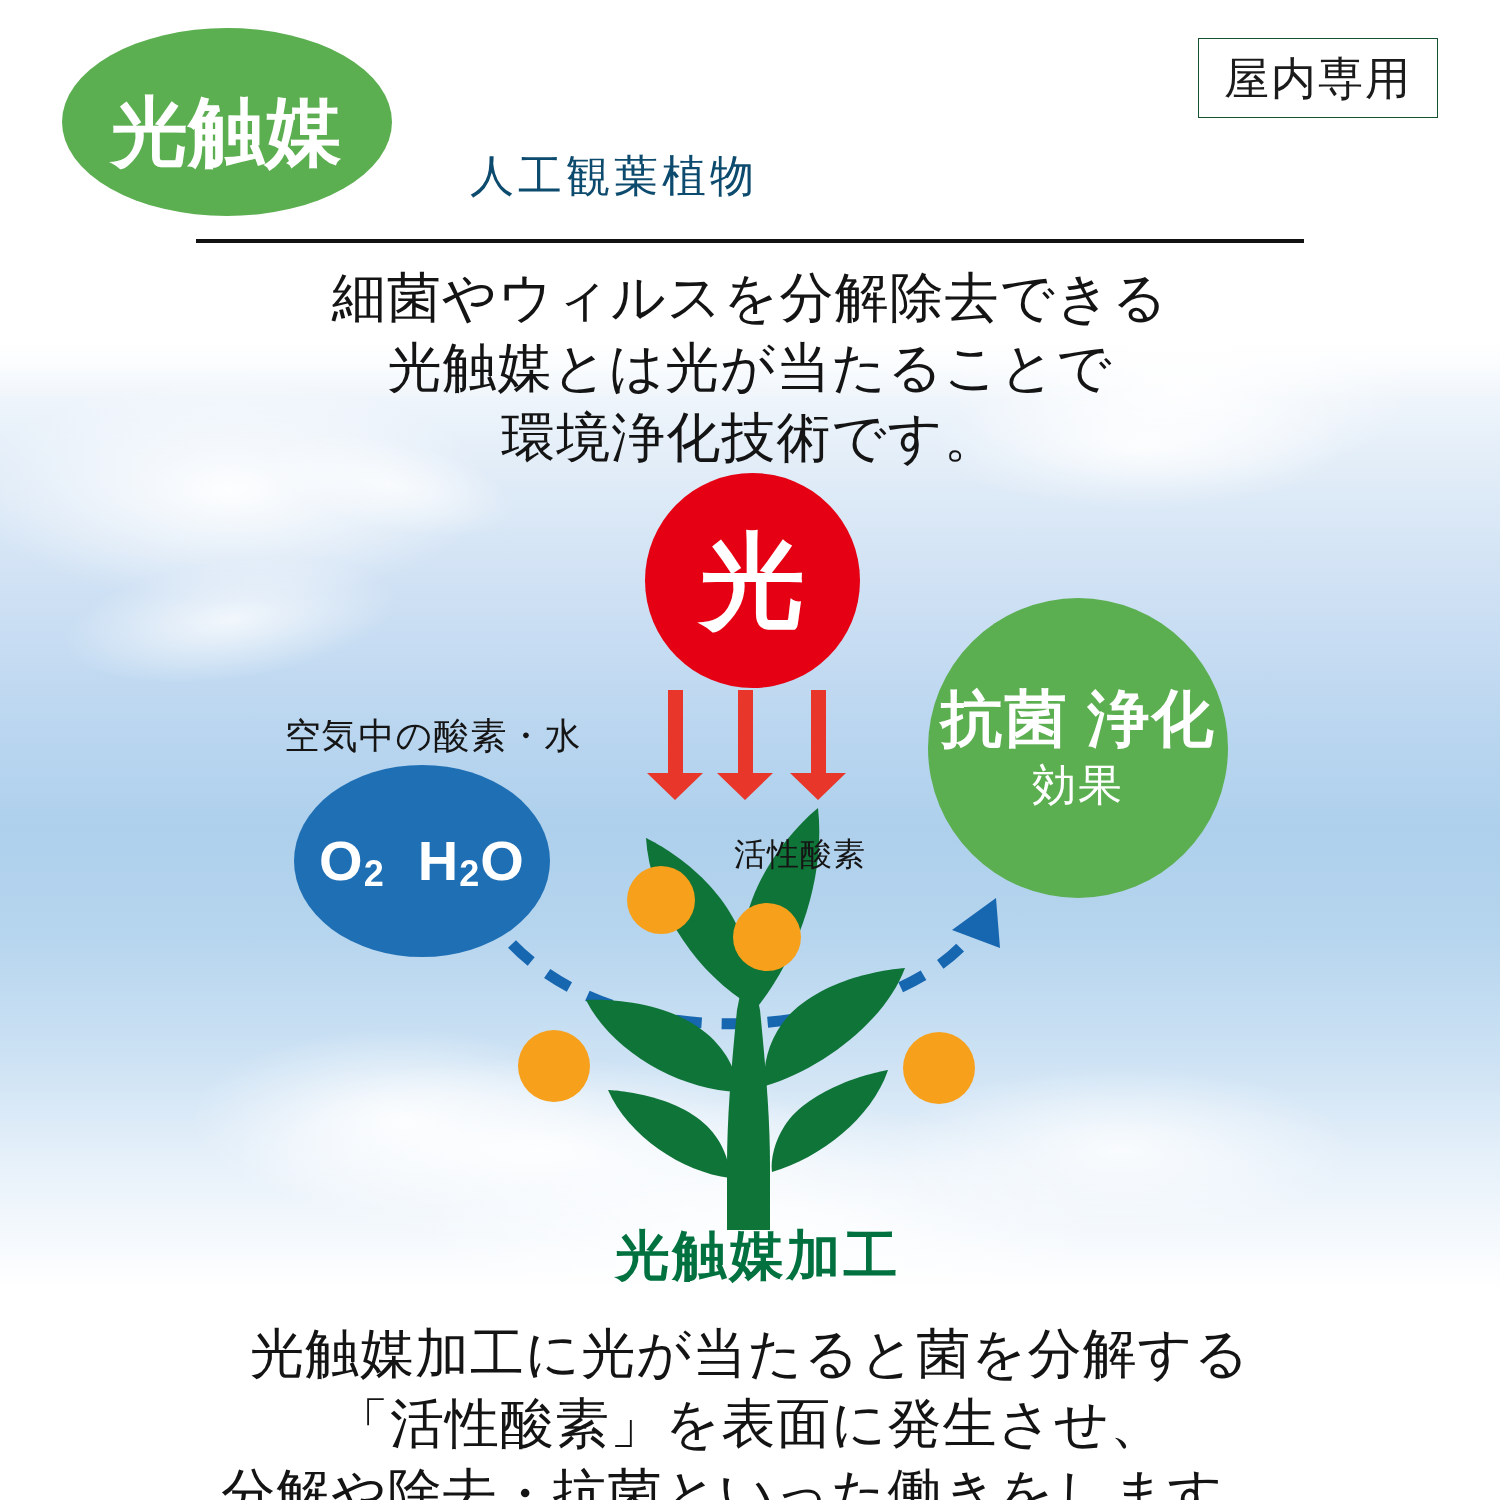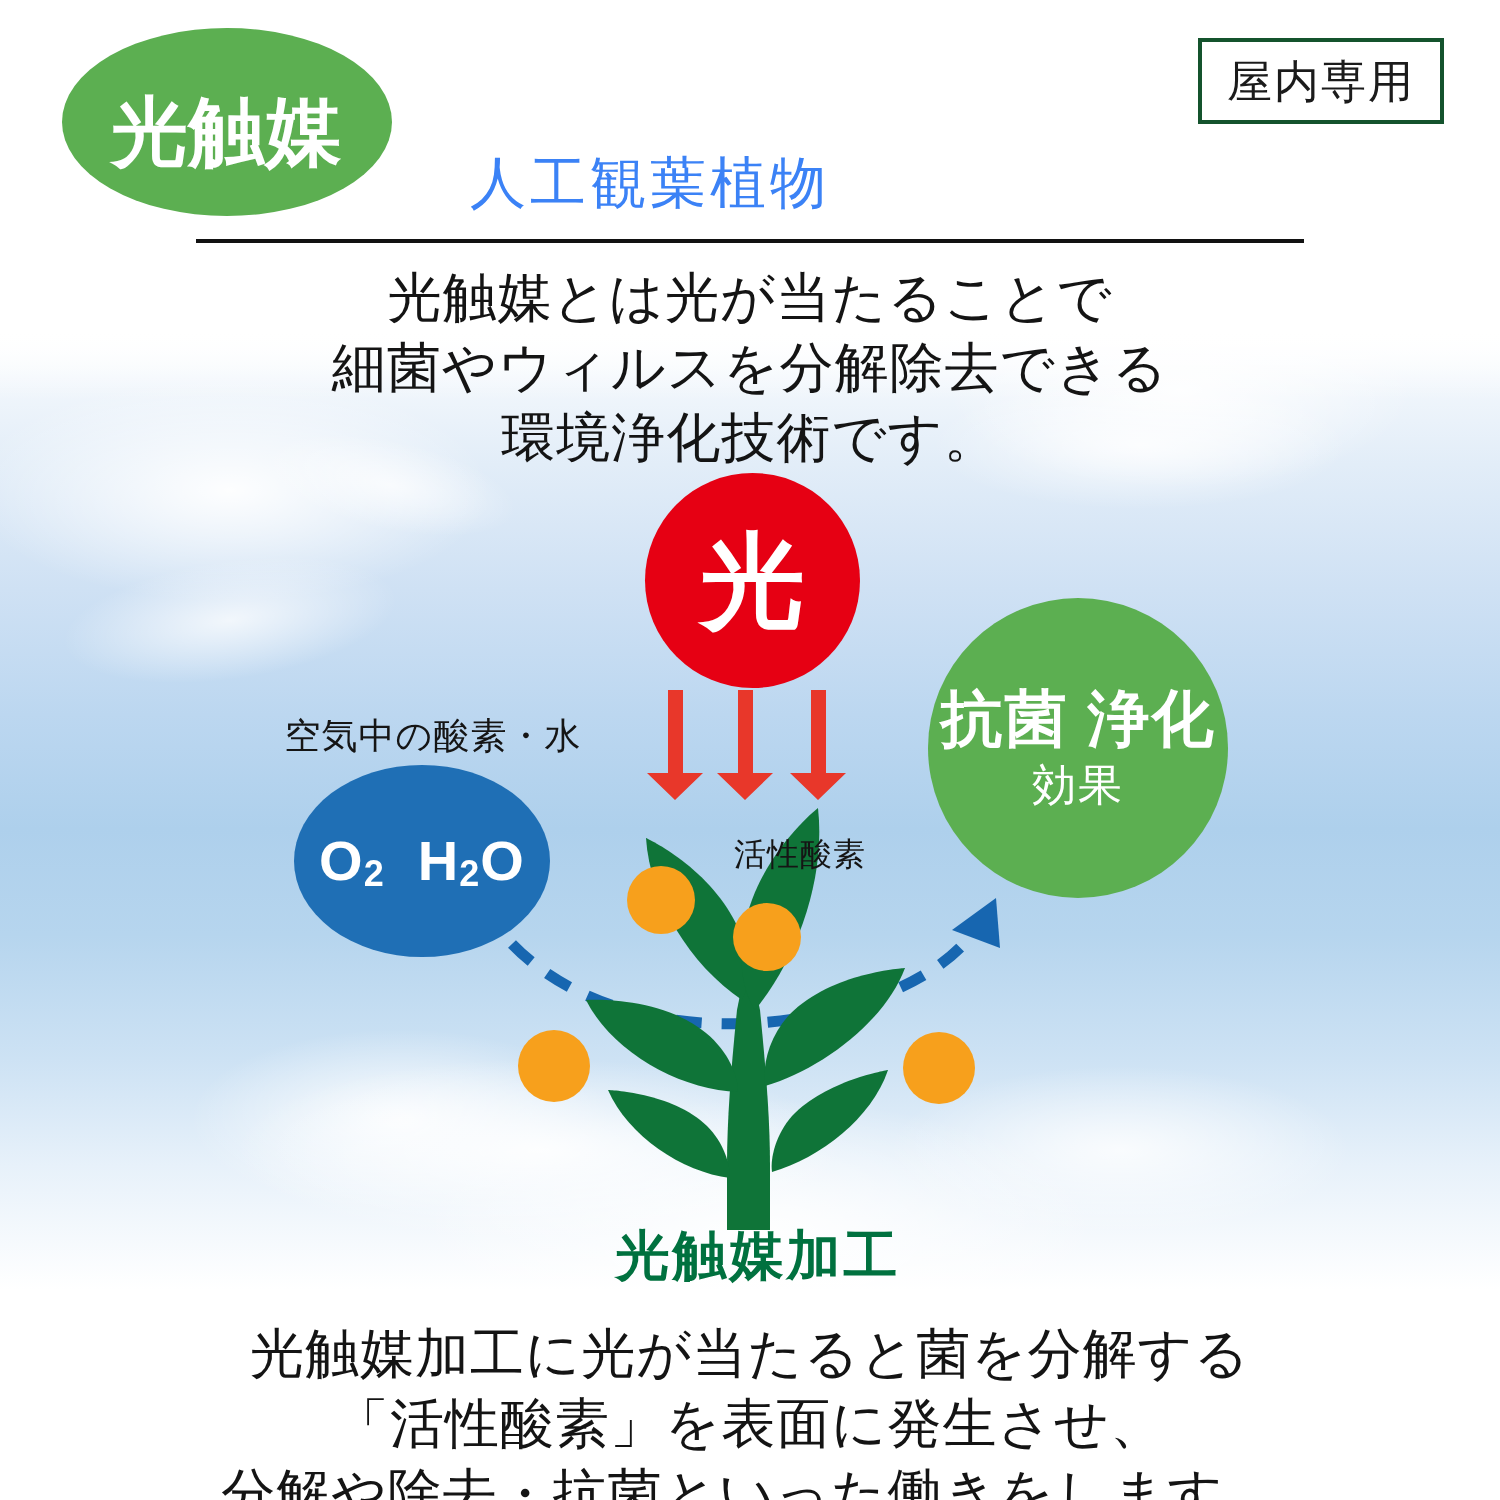--- a/index.html
+++ b/index.html
@@ -71,26 +71,26 @@
     line-height:1;
     margin-top:20px;
   }
   .brand{
     position:absolute;left:470px;top:34px;
     color:#00713F;font-size:92px;font-weight:bold;letter-spacing:2px;
     line-height:1.05;white-space:nowrap;
   }
   .subbrand{
     position:absolute;left:470px;top:152px;
-    color:#3b82f6;font-size:56px;letter-spacing:4px;line-height:1.1;
+    color:#0c4a6e;font-size:44px;letter-spacing:4px;line-height:1.1;
     white-space:nowrap;
   }
   .indoor-box{
     position:absolute;left:1198px;top:38px;width:238px;height:78px;
-    border:4px solid #14532d;background:#ffffff;
+    border:1px solid #14532d;background:#ffffff;
     display:flex;align-items:center;justify-content:center;
   }
   .indoor-box span{
     color:#1b1b1b;font-size:45px;letter-spacing:2px;line-height:1;
   }
   .divider{
     position:absolute;left:196px;top:239px;width:1108px;height:4px;
     background:#121212;
   }
 
@@ -187,22 +187,22 @@
 
   <div class="subbrand">人工観葉植物</div>
 
   <div class="indoor-box">
     <span>屋内専用</span>
   </div>
 
   <div class="divider"></div>
 
   <div class="intro">
+    <div>細菌やウィルスを分解除去できる</div>
     <div>光触媒とは光が当たることで</div>
-    <div>細菌やウィルスを分解除去できる</div>
     <div>環境浄化技術です。</div>
   </div>
 
   <svg class="layer" viewBox="0 0 1500 1500">
 
     <g fill="#E8372A">
       <path d="M 668 690 L 683 690 L 683 773 L 703 773 L 675 800 L 647 773 L 668 773 Z"></path>
     </g>
     <g fill="#E8372A">
       <path d="M 738 690 L 753 690 L 753 773 L 773 773 L 745 800 L 717 773 L 738 773 Z"></path>

